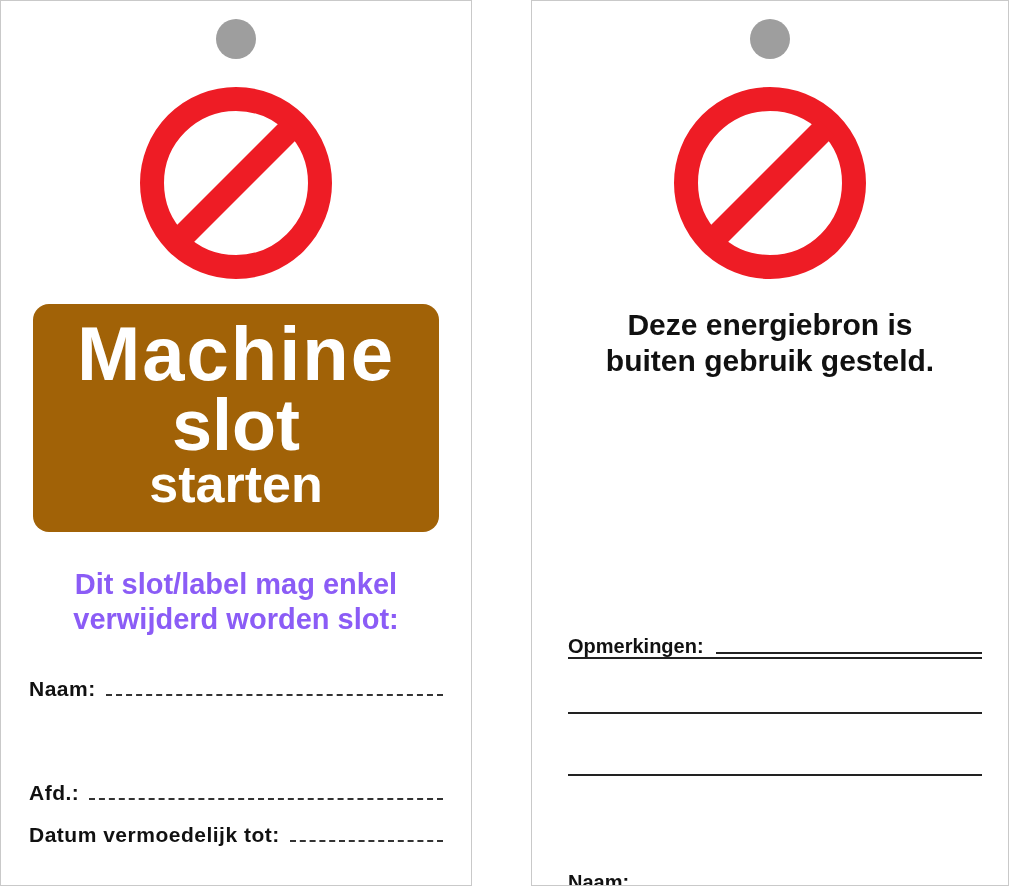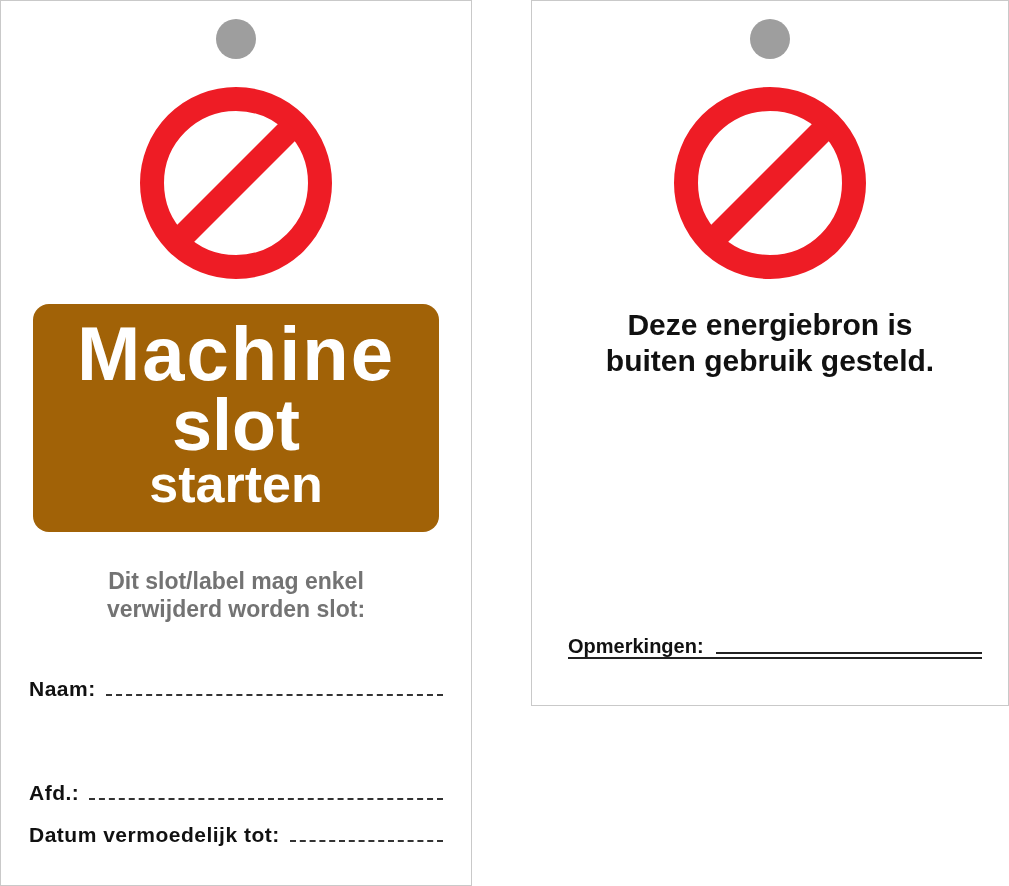--- a/index.html
+++ b/index.html
@@ -35,21 +35,21 @@
     top: 0;
     position: absolute;
     width: 472px;
     height: 886px;
   }
   .tag-back {
     left: 531px;
     top: 0;
     position: absolute;
     width: 478px;
-    height: 706px;
+    height: 886px;
   }
 
   
   .hole {
     position: absolute;
     top: 18px;
     left: 50%;
     transform: translateX(-50%);
     width: 40px;
     height: 40px;
@@ -89,23 +89,23 @@
   .red-banner .l3 { font-size: 52px; }
 
   
   .front-sub {
     position: absolute;
     left: 20px;
     right: 20px;
     top: 566px;
     text-align: center;
     font-weight: bold;
-    font-size: 23px;
+    font-size: 29px;
     line-height: 1.22;
-    color: #737373;
+    color: #8b5cf6;
   }
 
   
   .field {
     position: absolute;
     left: 28px;
     right: 28px;
     display: flex;
     align-items: flex-end;
     gap: 10px;

